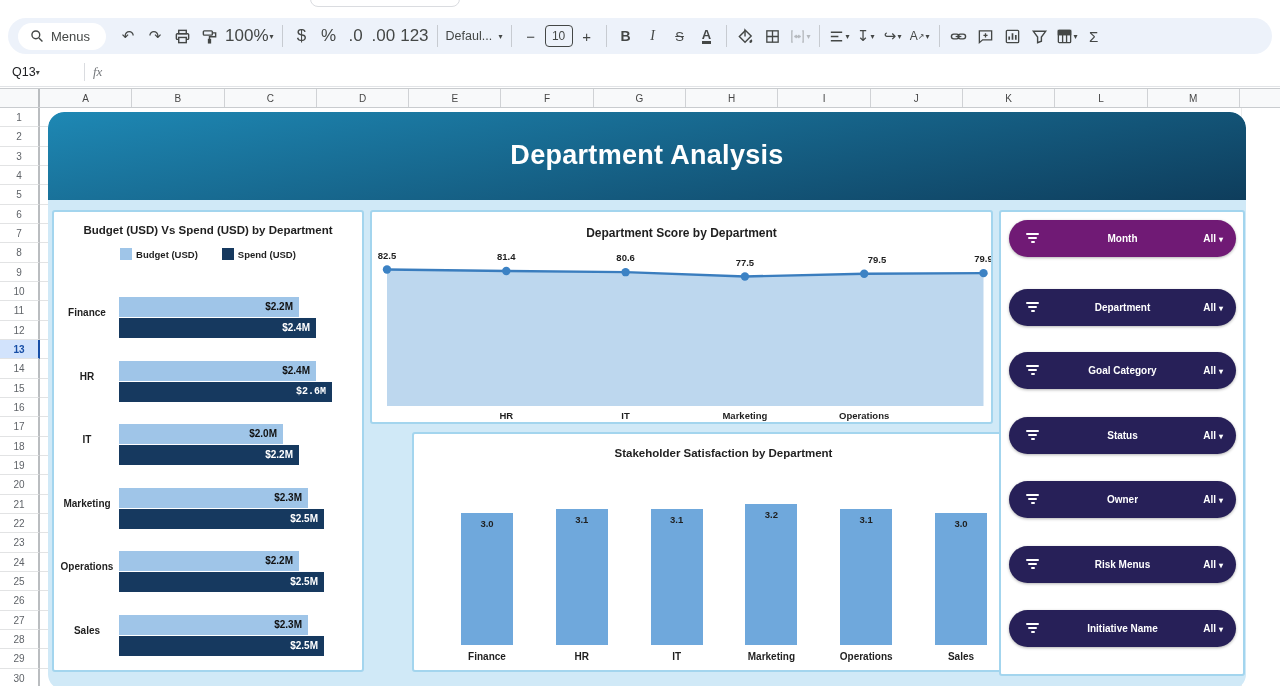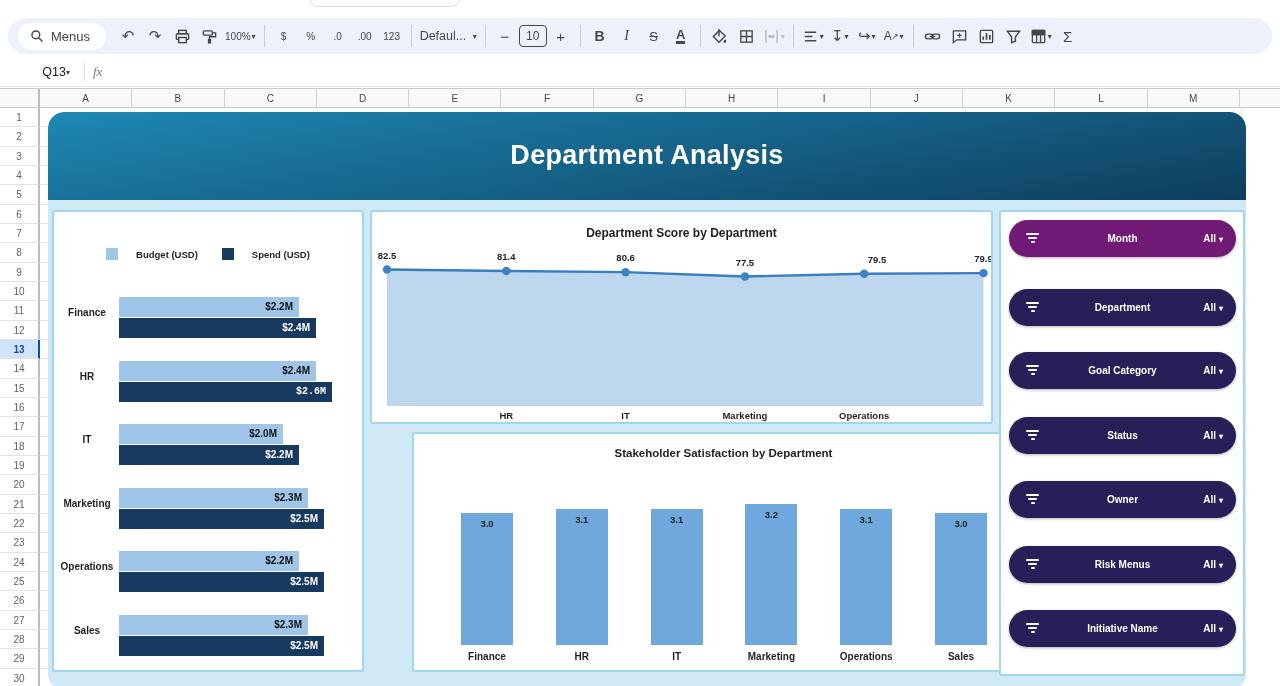--- a/index.html
+++ b/index.html
@@ -18,36 +18,36 @@
     padding:0 10px; gap:1px; color:#444746; }
   .menus-pill { display:flex; align-items:center; gap:7px; background:#fff;
     border-radius:14px; height:27px; padding:0 16px 0 12px; margin-right:8px;
     font-size:13px; color:#444746; cursor:pointer; }
   .tbtn { display:flex; align-items:center; justify-content:center; min-width:26px;
     height:26px; border:none; background:transparent; color:#444746; font-size:15px;
     font-family:"Liberation Sans", sans-serif; border-radius:4px; cursor:pointer; padding:0 2px; }
   .tbtn svg { display:block; }
   .arrow { font-size:8px; color:#444746; margin-left:1px; }
   .tdiv { width:1px; height:22px; background:#c7cbd1; margin:0 5px; flex:none; }
-  .ttext { font-size:10px; }
+  .ttext { font-size:17px; }
   .fontname { width:52px; text-align:left; font-size:12.5px; overflow:hidden; white-space:nowrap; }
   .sizebox { width:28px; height:22px; border:1px solid #444746; border-radius:4px;
     display:flex; align-items:center; justify-content:center; font-size:12px; }
   .bold { font-weight:bold; font-size:14px; }
   .ital { font-style:italic; font-family:"Liberation Serif", serif; font-size:14px; }
   .strike { text-decoration:line-through; font-size:13px; }
   .acolor { font-size:13px; font-weight:bold; border-bottom:3px solid #444746; line-height:13px; }
   .dis { color:#b4b8bd; }
   .rot-sup { font-size:8px; vertical-align:super; }
 
   
   .formula-bar { position:absolute; left:0; right:0; top:58px; height:29px; background:#fff;
     display:flex; align-items:center; border-bottom:1px solid #e1e3e6; }
   .name-box { width:76px; padding-left:12px; display:flex; align-items:center;
-    justify-content:flex-end; font-size:12.5px; color:#202124; cursor:pointer; }
+    justify-content:flex-start; font-size:12.5px; color:#202124; cursor:pointer; }
   .nb-arrow { font-size:8px; color:#444746; padding-right:6px; }
   .fb-div { width:1px; height:18px; background:#dadce0; margin:0 8px; }
   .fx { font-style:italic; font-family:"Liberation Serif", serif; font-size:13px; color:#747娱775; color:#75787c; }
 
   
   .col-headers { position:absolute; left:0; right:0; top:88px; height:20px; display:flex;
     background:#f8f9fa; border-top:1px solid #c9cccf; border-bottom:1px solid #c9cccf; }
   .corner { width:40px; flex:none; border-right:2px solid #babdc0; background:#f8f9fa; }
   .col-h { width:92.3px; flex:none; border-right:1px solid #d0d2d5; text-align:center;
     font-size:10px; color:#464646; line-height:19px; cursor:pointer; }
@@ -76,21 +76,21 @@
   .p-mtop  { left:322px; top:98px;  width:623px; height:214px; }
   .p-mbot  { left:322px; top:320px; width:623px; height:240px;margin-left:42px; }
   .p-right { left:951px; top:98px;  width:246px; height:466px; }
   .chart-title { position:absolute; left:0; right:0; top:12px; text-align:center;
     font-weight:bold; color:#1f1f1f; }
   .t1 { font-size:11.5px; } .t2 { font-size:12px; top:14px; } .t3 { font-size:11.5px; top:13px; }
 
   
   .legend { position:absolute; left:0; right:0; top:36px; display:flex; justify-content:center;
     gap:24px; }
-  .leg-item { display:flex; align-items:center; gap:18px; font-size:9.5px; font-weight:bold; color:#1f1f1f; }
+  .leg-item { display:flex; align-items:center; gap:4px; font-size:9.5px; font-weight:bold; color:#1f1f1f; }
   .leg-sq { width:12px; height:12px; }
   .cat-label { position:absolute; left:4px; width:58px; text-align:center; font-size:10px;
     font-weight:bold; color:#1f1f1f; line-height:11px; }
   .hbar { position:absolute; height:20px; }
   .hbar span { position:absolute; right:6px; top:0; line-height:20px; font-size:10px; font-weight:bold; }
   .hbar.light span { color:#111; }
   .hbar.dark span  { color:#fff; }
 
   
   .pt-label { position:absolute; width:44px; text-align:center; font-size:9.5px;
@@ -346,20 +346,21 @@
     <div class="canvas">
       <div class="margin-grid"></div>
       <div class="vline-m"></div>
 
       <div class="dashboard" id="dashboard" style="background: rgb(208, 233, 247);">
         <div class="banner" id="banner" style="background: linear-gradient(170deg, rgb(30, 136, 180) 0%, rgb(14, 61, 92) 100%);">
           <div class="banner-title">Department Analysis</div>
         </div>
 
         <div class="panel p-left">
+          <div class="chart-title t1">Budget (USD) Vs Spend (USD) by Department</div>
           <div class="legend">
             <div class="leg-item">
               <span class="leg-sq" id="legsq0" style="background: rgb(159, 197, 232);"></span>
               <span>Budget (USD)</span>
             </div>
             <div class="leg-item">
               <span class="leg-sq" id="legsq1" style="background: rgb(22, 57, 95);"></span>
               <span>Spend (USD)</span>
             </div>
           </div>

